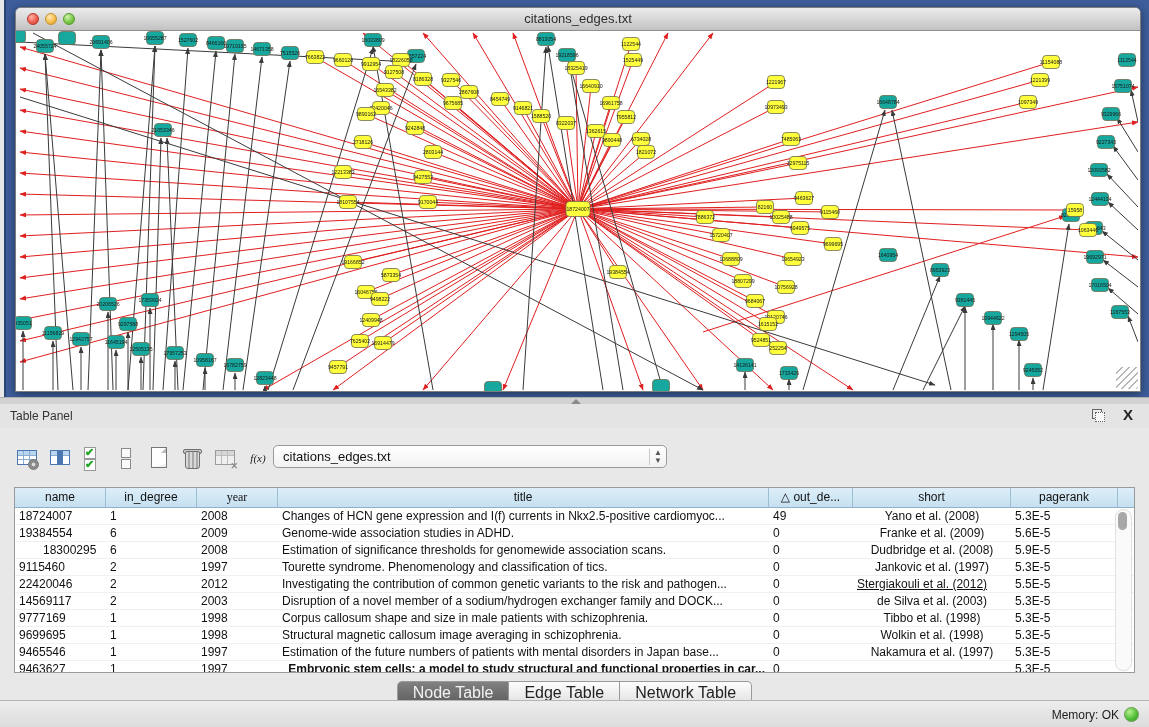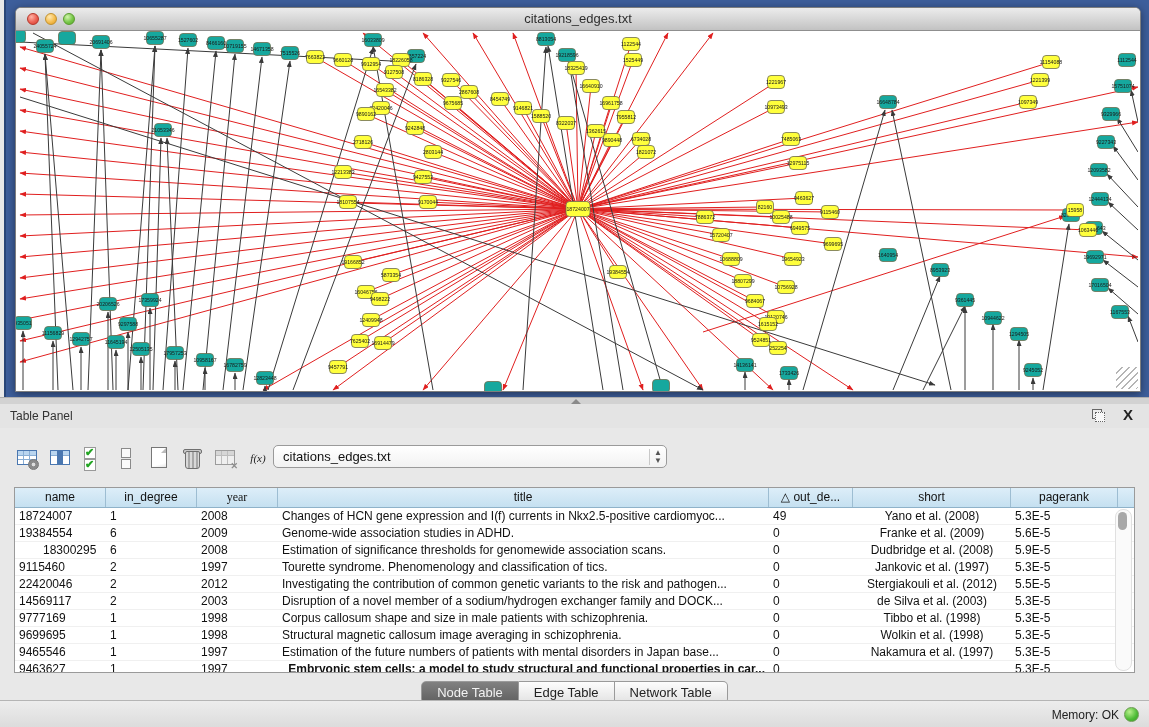--- a/index.html
+++ b/index.html
@@ -85,21 +85,21 @@
       box-sizing:border-box;overflow:hidden;white-space:nowrap;}
   .trow{display:flex;height:16px;border-bottom:1px solid #f0f0f0;}
   .td{font-size:12px;color:#111;line-height:16px;padding:0 4px;box-sizing:border-box;
       overflow:hidden;white-space:nowrap;}
   .vscroll{position:absolute;right:2px;top:21px;width:15px;height:160px;background:#fafafa;
            border:1px solid #e0e0e0;border-radius:8px;}
   .vthumb{position:absolute;left:2px;top:2px;width:9px;height:18px;background:#a8a8a8;border-radius:5px;}
 
   
   .tabbar{position:absolute;left:0;top:253px;width:1149px;display:flex;justify-content:center;}
-  .seg{height:21px;line-height:21px;font-size:13px;padding:0 15px;border:1px solid #9a9a9a;border-left:none;
+  .seg{height:21px;line-height:21px;font-size:16px;padding:0 15px;border:1px solid #9a9a9a;border-left:none;
        background:linear-gradient(#fdfdfd,#e2e2e2);color:#222;}
   .seg:first-child{border-left:1px solid #9a9a9a;border-radius:5px 0 0 5px;}
   .seg:last-child{border-radius:0 5px 5px 0;}
   .seg.sel{background:linear-gradient(#818181,#5f5f5f);color:#f2f2f2;}
 
   
   .statusbar{position:absolute;left:0;top:700px;width:1149px;height:27px;background:linear-gradient(#ededed,#dcdcdc);
              border-top:1px solid #b5b5b5;box-sizing:border-box;}
   .mem{position:absolute;right:30px;top:7px;font-size:12px;color:#222;}
   .memdot{position:absolute;right:10px;top:6px;width:13px;height:13px;border-radius:50%;
@@ -856,21 +856,21 @@
             <div class="td" style="width: 84px; text-align: left;">0</div>
             <div class="td" style="width: 158px; text-align: center;">Jankovic et al. (1997)</div>
             <div class="td" style="width: 107px; text-align: left;">5.3E-5</div>
           </div>
           <div class="trow">
             <div class="td" style="width: 91px; text-align: left;">22420046</div>
             <div class="td" style="width: 91px; text-align: left;">2</div>
             <div class="td" style="width: 81px; text-align: left;">2012</div>
             <div class="td" style="width: 491px; text-align: left;">Investigating the contribution of common genetic variants to the risk and pathogen...</div>
             <div class="td" style="width: 84px; text-align: left;">0</div>
-            <div class="td" style="width: 158px; text-align: center;">Stergiakouli et al. (2012)</div>
+            <div class="td" style="width: 158px; text-align: left; text-decoration: underline;">Stergiakouli et al. (2012)</div>
             <div class="td" style="width: 107px; text-align: left;">5.5E-5</div>
           </div>
           <div class="trow">
             <div class="td" style="width: 91px; text-align: left;">14569117</div>
             <div class="td" style="width: 91px; text-align: left;">2</div>
             <div class="td" style="width: 81px; text-align: left;">2003</div>
             <div class="td" style="width: 491px; text-align: left;">Disruption of a novel member of a sodium/hydrogen exchanger family and DOCK...</div>
             <div class="td" style="width: 84px; text-align: left;">0</div>
             <div class="td" style="width: 158px; text-align: center;">de Silva et al. (2003)</div>
             <div class="td" style="width: 107px; text-align: left;">5.3E-5</div>

